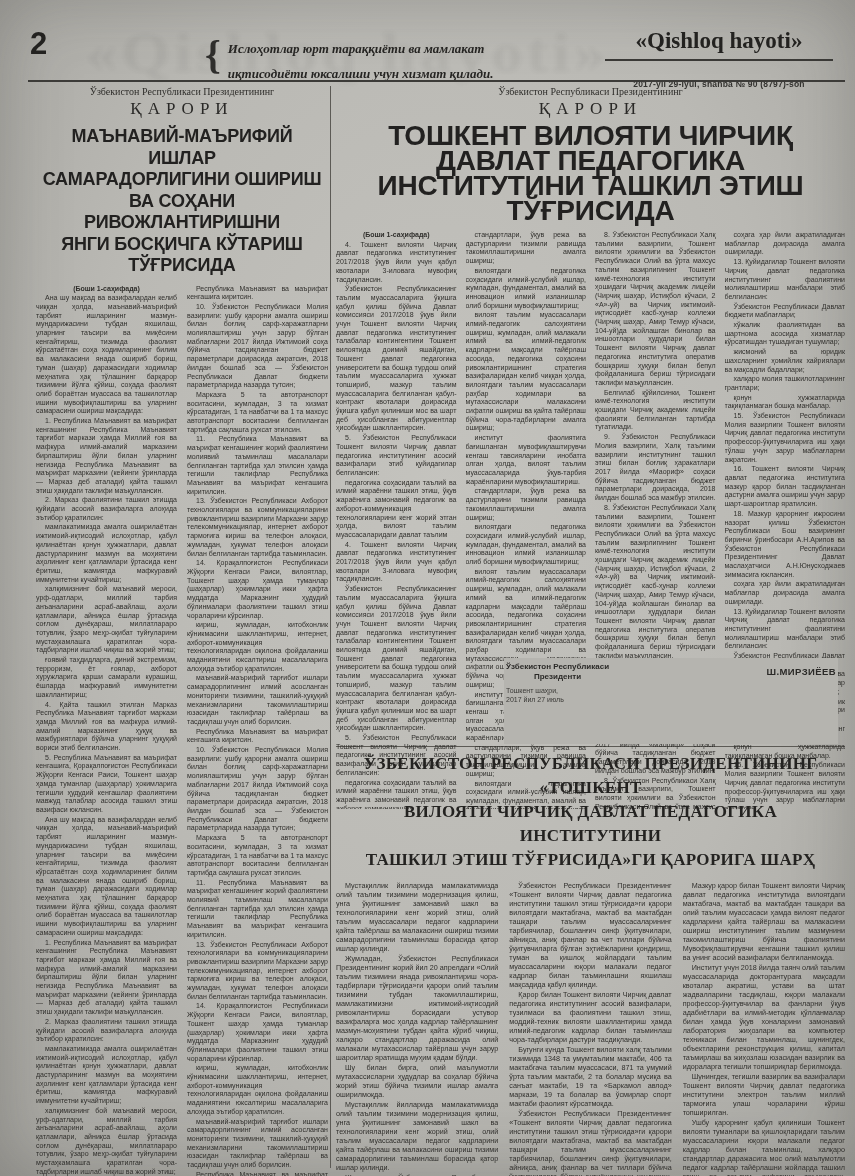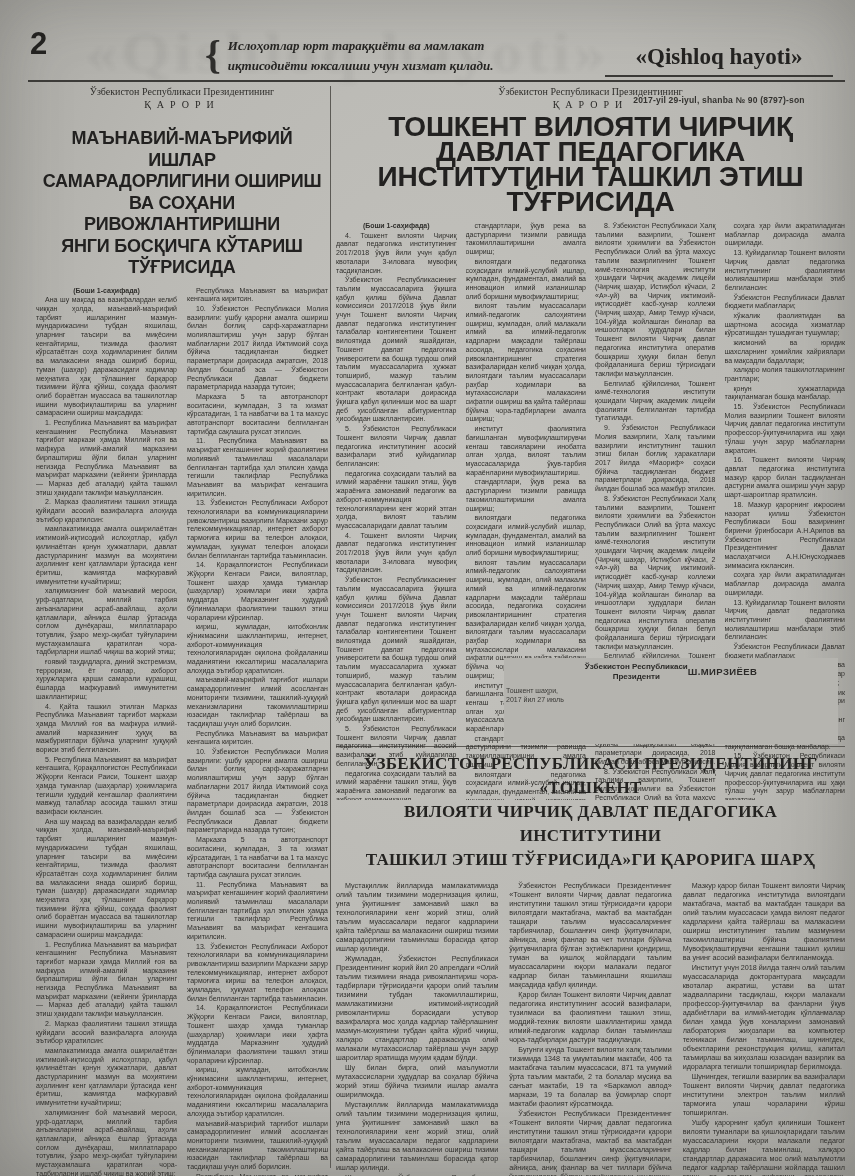--- a/index.html
+++ b/index.html
@@ -8,46 +8,46 @@
     box-shadow:inset 0 0 70px rgba(55,55,52,.28);
     font-family:"Liberation Sans", sans-serif;color:#2b2a28;}
   .ghost{position:absolute;top:22px;left:120px;font-family:"Liberation Serif",serif;
     font-weight:bold;font-size:54px;color:rgba(40,40,38,0.055);filter:blur(2px);
     letter-spacing:4px;transform:scaleX(1.15);pointer-events:none;}
   
   .pagenum{position:absolute;left:30px;top:26px;font-size:31px;font-weight:bold;color:#232220;}
   .motto{position:absolute;left:205px;top:36px;width:345px;display:flex;}
   .brace{font-family:"Liberation Serif",serif;font-size:40px;line-height:38px;color:#2e2d2b;margin-right:7px;font-weight:bold;}
   .motto-lines{font-family:"Liberation Serif",serif;font-style:italic;font-weight:bold;
-    font-size:13px;line-height:20px;color:#262523;white-space:pre-line;}
-  .masthead{position:absolute;right:22px;top:44px;width:228px;text-align:center;}
+    font-size:13px;line-height:25px;color:#262523;white-space:pre-line;}
+  .masthead{position:absolute;right:22px;top:28px;width:228px;text-align:center;}
   .masthead-name{font-family:"Liberation Serif",serif;font-weight:bold;font-size:23px;color:#232220;
     border-bottom:2px solid #3a3936;padding-bottom:5px;}
   .masthead-date{font-size:8.5px;padding-top:18px;color:#33322f;font-weight:bold;letter-spacing:.2px;}
   .head-rule{position:absolute;left:28px;right:10px;top:80px;height:2px;background:#3c3b38;}
   .v-divider{position:absolute;left:330px;top:86px;width:1px;height:1082px;background:#5c5a55;}
   .r-rule{position:absolute;left:336px;top:746px;width:509px;height:1px;background:#5c5a55;}
   
   .pretitle{text-align:center;font-family:"Liberation Serif",serif;font-size:10px;color:#2e2d2a;}
-  .kind{text-align:center;font-family:"Liberation Serif",serif;font-size:10px;letter-spacing:6px;margin-top:2px;color:#2a2927;}
+  .kind{text-align:center;font-family:"Liberation Serif",serif;font-size:17px;letter-spacing:6px;margin-top:2px;color:#2a2927;}
   .art-title{text-align:center;font-weight:bold;white-space:pre-line;color:#222120;letter-spacing:-0.2px;}
   #left-article{position:absolute;left:36px;top:86px;width:292px;}
-  #left-article .art-title{font-size:18px;line-height:21.5px;margin-top:18px;}
+  #left-article .art-title{font-size:18px;line-height:21.5px;margin-top:7px;}
   #right-article{position:absolute;left:336px;top:86px;width:509px;}
   #right-article .art-title{font-size:28px;line-height:25px;margin-top:4px;}
   
   .cols{display:flex;margin-top:8px;}
   .col{flex:1;overflow:hidden;text-align:justify;font-size:7px;line-height:8.7px;color:#302f2c;}
   .col p{margin:0 0 1px 0;text-indent:9px;}
   #left-article .cols{gap:10px;}  #left-article .col{height:962px;}
   #right-article .cols{gap:9px;}  #right-article .col{height:578px;}
   .lead{text-align:center;font-weight:bold;text-indent:0 !important;}
   
   .sig{position:absolute;z-index:3;background:#b5b4af;padding:4px 2px 2px 2px;}
-  .sig-row{display:flex;align-items:flex-start;justify-content:center;}
+  .sig-row{display:flex;align-items:flex-start;justify-content:space-between;}
   .sig-org{font-weight:bold;font-size:8px;line-height:10px;text-align:center;white-space:pre-line;}
   .sig-name{font-weight:bold;font-size:9.5px;letter-spacing:.4px;padding-top:4px;}
   .sig-place{font-size:7px;line-height:9px;white-space:pre-line;margin-top:4px;color:#3a3936;}
   #right-sig{left:168px;top:572px;width:330px;height:80px;}
   
   #commentary{position:absolute;left:336px;top:752px;width:509px;}
   #commentary .c-title{font-family:"Liberation Serif",serif;font-weight:bold;font-size:17px;
     line-height:24px;text-align:center;white-space:pre-line;color:#242321;letter-spacing:.3px;}
   #commentary .cols{gap:11px;margin-top:9px;}
   #commentary .col{height:332px;font-size:7.2px;line-height:9px;}

